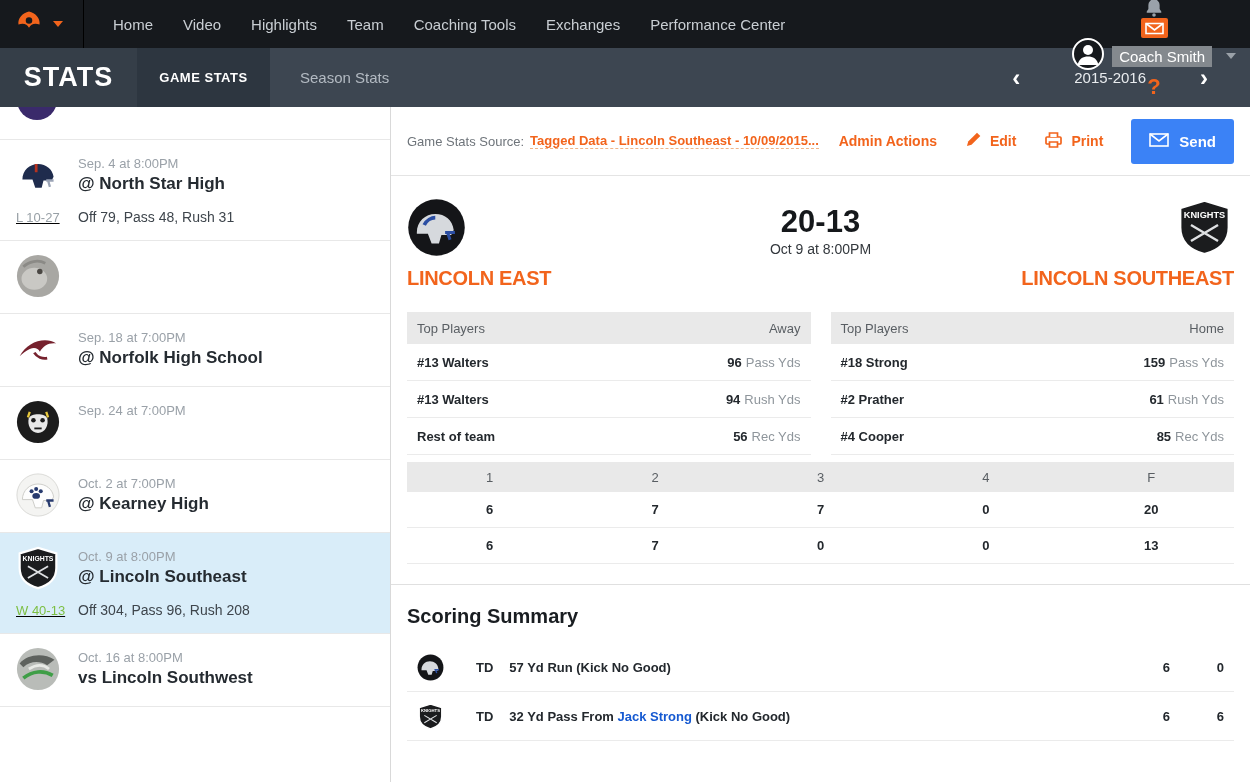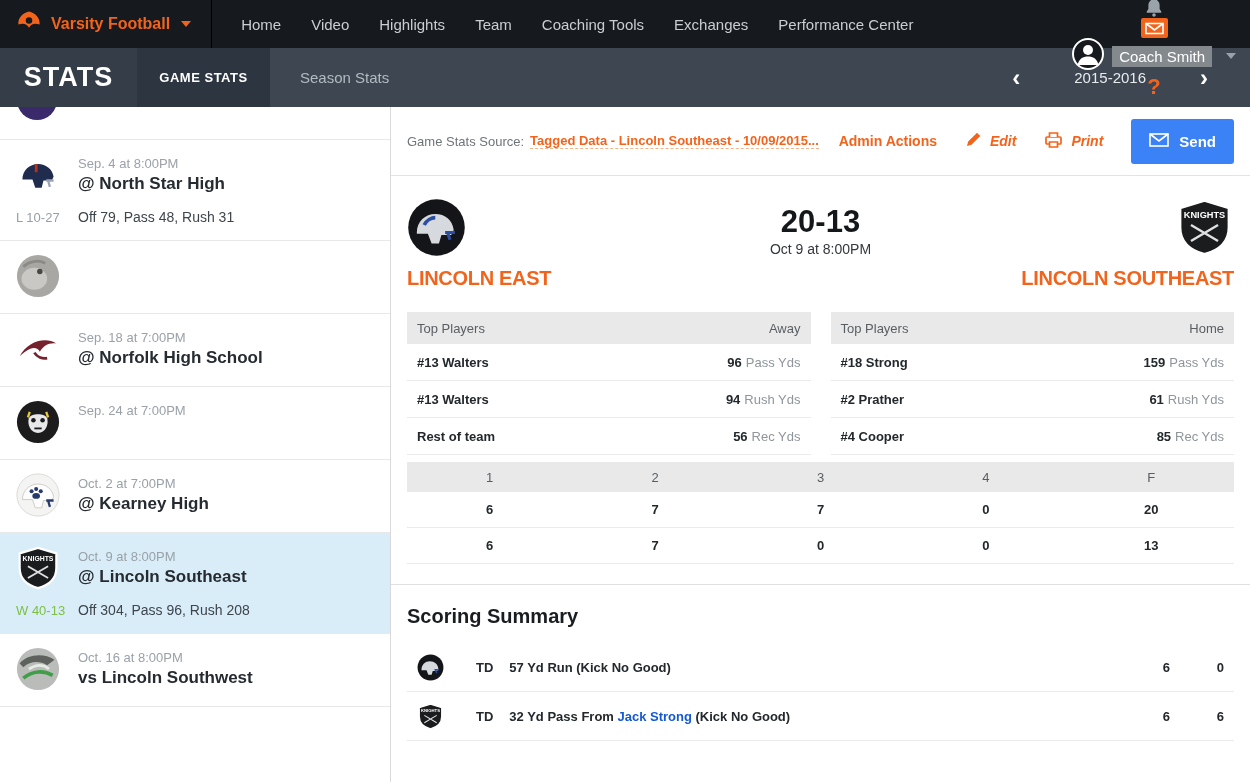--- a/index.html
+++ b/index.html
@@ -39,39 +39,39 @@
   .content { display:flex; height:675px; }
   .sidebar { width:391px; flex:none; border-right:1px solid #d9d9d9; background:#fff; overflow:hidden; }
   .main { flex:1; overflow:hidden; display:flex; flex-direction:column; }
 
   
   .partial-item { height:33px; position:relative; border-bottom:1px solid #e8e8e8; overflow:hidden; }
   .partial-circ { position:absolute; left:17px; top:-27px; width:40px; height:40px;
                   border-radius:50%; background:#3a2a6b; }
   .game { display:flex; padding:13px 16px 15px; border-bottom:1px solid #e8e8e8; cursor:pointer; }
   .game.sel { background:#d9edf9; }
-  .g-left { width:62px; flex:none; }
+  .g-left { width:62px; flex:none;text-decoration:underline; }
   .logo { width:44px; height:44px; }
   .logo svg { display:block; width:100%; height:100%; }
   .result { margin-top:13px; font-size:13px; color:#98a0a6; }
   .result.win { color:#7cbf42; }
   .g-right { flex:1; }
   .g-date { font-size:13px; color:#9aa1a8; margin-top:3px; }
   .g-title { font-size:17px; font-weight:bold; color:#252b31; margin-top:3px; }
   .g-stats { font-size:14px; color:#3e454c; margin-top:15px; }
 
   
   .srcrow { height:69px; flex:none; display:flex; align-items:center; padding:0 16px;
             border-bottom:1px solid #e4e4e4; }
   .src-label { font-size:13px; color:#6e747a; }
   .src-link { font-size:13px; font-weight:bold; color:#f2641c; margin-left:6px;
               border-bottom:1px dashed #f0b489; cursor:pointer; }
   .actions { margin-left:auto; display:flex; align-items:center; gap:28px; }
   .admin { color:#f2641c; font-weight:bold; font-size:14px; cursor:pointer; }
-  .act { display:flex; align-items:center; gap:8px; color:#f2641c; font-weight:bold; font-size:14px; cursor:pointer;font-style:italic; }
+  .act { display:flex; align-items:center; gap:8px; color:#f2641c; font-weight:bold; font-size:14px; cursor:pointer; }
   .send-btn { background:#3b82f6; color:#fff; font-weight:bold; font-size:15px; border:none;
               border-radius:3px; padding:0 18px; height:45px; display:flex; gap:10px;
               align-items:center; cursor:pointer; font-family:"Liberation Sans",sans-serif; }
 
   
   .gamehead { display:flex; padding:22px 16px 14px; }
   .gh-side { width:310px; flex:none; display:flex; flex-direction:column; }
   .gh-side.right { align-items:flex-end; text-align:right; }
   .gh-logo { width:59px; height:59px; }
   .gh-logo svg { display:block; width:100%; height:100%; }
@@ -122,21 +122,20 @@
 <body>
 
 <header class="topnav">
   <div class="brand">
     <span>
       <svg width="26" height="26" viewBox="0 0 32 32">
           <path d="M16 3 C24 5 30 11 29 19 C22 17 18.5 19 16 23 C13.5 19 10 17 3 19 C2 11 8 5 16 3 Z" fill="#f2641c"></path>
           <circle cx="16" cy="14" r="4" fill="#16191d"></circle>
         </svg>
     </span>
-    <span class="brand-label">Varsity Football</span>
     <span class="caret-dn"></span>
   </div>
   <nav class="navitems">
     <span class="navitem">Home</span>
     <span class="navitem">Video</span>
     <span class="navitem">Highlights</span>
     <span class="navitem">Team</span>
     <span class="navitem">Coaching Tools</span>
     <span class="navitem">Exchanges</span>
     <span class="navitem">Performance Center</span>

